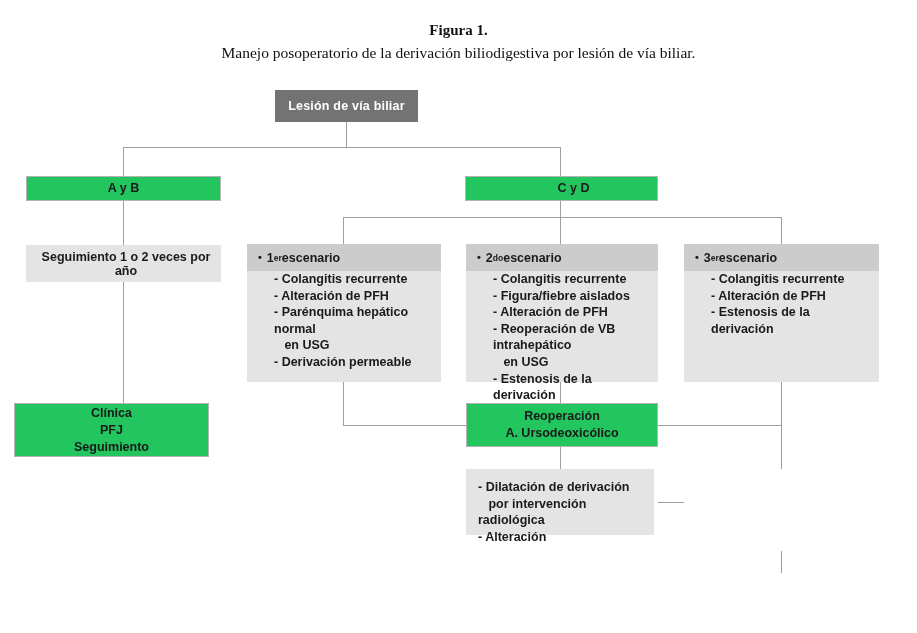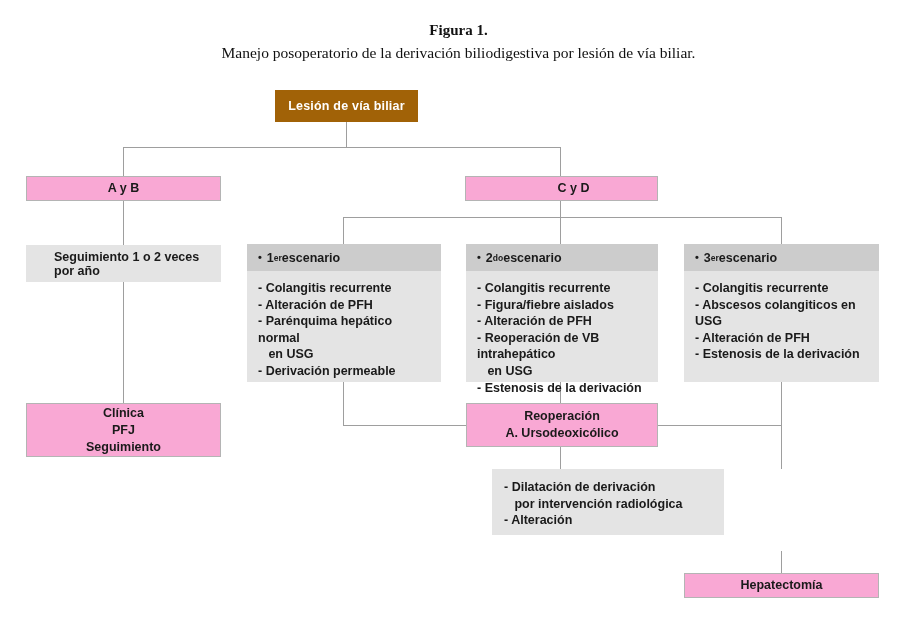--- a/index.html
+++ b/index.html
@@ -23,48 +23,48 @@
     position:absolute;left:0;top:44px;width:917px;
     text-align:center;
     font-family:"Liberation Serif", serif;
     font-weight:normal;font-size:15.5px;color:#111;
   }
 
   
   .node{position:absolute;box-sizing:border-box;}
 
   .node-dark{
-    background:#a16207;color:#ffffff;
+    background:#737373;color:#ffffff;
     display:flex;align-items:center;justify-content:center;
     font-size:12.5px;font-weight:bold;letter-spacing:.2px;
   }
   .node-white{
-    background:#f9a8d4;border:1px solid #b4b4b4;
+    background:#22c55e;border:1px solid #b4b4b4;
     display:flex;flex-direction:column;align-items:center;justify-content:center;
     font-size:12.5px;font-weight:bold;line-height:17px;color:#1a1a1a;
   }
   .node-gray{
     background:#e4e4e4;
     display:flex;align-items:center;
     font-size:12.5px;font-weight:bold;color:#1a1a1a;
   }
-  .node-gray.padded{padding-left:28px;}
+  .node-gray.padded{padding-left:5px;text-align:center;}
 
   
   .card{position:absolute;box-sizing:border-box;background:#e4e4e4;}
   .card-head{
     box-sizing:border-box;
     background:#cccccc;height:27px;
     display:flex;align-items:center;padding-left:11px;
     font-size:12.5px;font-weight:bold;color:#1a1a1a;
   }
   .card-head .dot{font-size:11px;margin-right:5px;line-height:1;}
   .card-body{
-    padding:9px 8px 8px 11px;
-    font-size:12.5px;font-weight:bold;line-height:16.6px;color:#1a1a1a;
+    padding:0 8px 8px 11px;
+    font-size:12.5px;font-weight:bold;line-height:16.6px;color:#1a1a1a;margin-left:16px;
   }
   .card-body .li{white-space:pre-wrap;}
   sup{font-size:8.5px;vertical-align:super;line-height:0;}
 
   
   .list-gray{
     position:absolute;box-sizing:border-box;background:#e4e4e4;
     padding:10px 8px 10px 12px;
     font-size:12.5px;font-weight:bold;line-height:16.6px;color:#1a1a1a;
   }
@@ -122,21 +122,21 @@
   </div>
 
   <div class="node node-white" style="left:465px;top:176px;width:193px;height:25px;padding-left:24px;">
     <span>C y D</span>
   </div>
 
   <div class="node node-gray padded" style="left:26px;top:245px;width:195px;height:37px;">
     <span>Seguimiento 1 o 2 veces por año</span>
   </div>
 
-  <div class="node node-white" style="left:26px;top:403px;width:195px;height:54px;">
+  <div class="node node-white" style="left:14px;top:403px;width:195px;height:54px;">
     <span>Clínica</span>
     <span>PFJ</span>
     <span>Seguimiento</span>
   </div>
 
   <div class="card" style="left:247px;top:244px;width:194px;height:138px;">
     <div class="card-head">
       <span class="dot">•</span>
       <span>1</span>
         <sup>er</sup>
@@ -170,35 +170,31 @@
 
   <div class="card" style="left:684px;top:244px;width:195px;height:138px;">
     <div class="card-head">
       <span class="dot">•</span>
       <span>3</span>
         <sup>er</sup>
         <span> escenario</span>
     </div>
     <div class="card-body">
       <div class="li">- Colangitis recurrente</div>
-      <div class="li">- Abscesos colangiticos en USG</div>
       <div class="li">- Alteración de PFH</div>
       <div class="li">- Estenosis de la derivación</div>
     </div>
   </div>
 
   <div class="node node-white" style="left:466px;top:403px;width:192px;height:44px;">
     <span>Reoperación</span>
     <span>A. Ursodeoxicólico</span>
   </div>
 
-  <div class="list-gray" style="left:466px;top:469px;width:232px;height:66px;margin-left:26px;">
+  <div class="list-gray" style="left:466px;top:469px;width:188px;height:66px;">
     <div class="li">- Dilatación de derivación
    por intervención radiológica</div>
     <div class="li">- Alteración</div>
   </div>
 
 
-  <div class="node node-white" style="left:684px;top:573px;width:195px;height:25px;">
-    <span>Hepatectomía</span>
-  </div>
 
 </div>
 
 </body></html>

